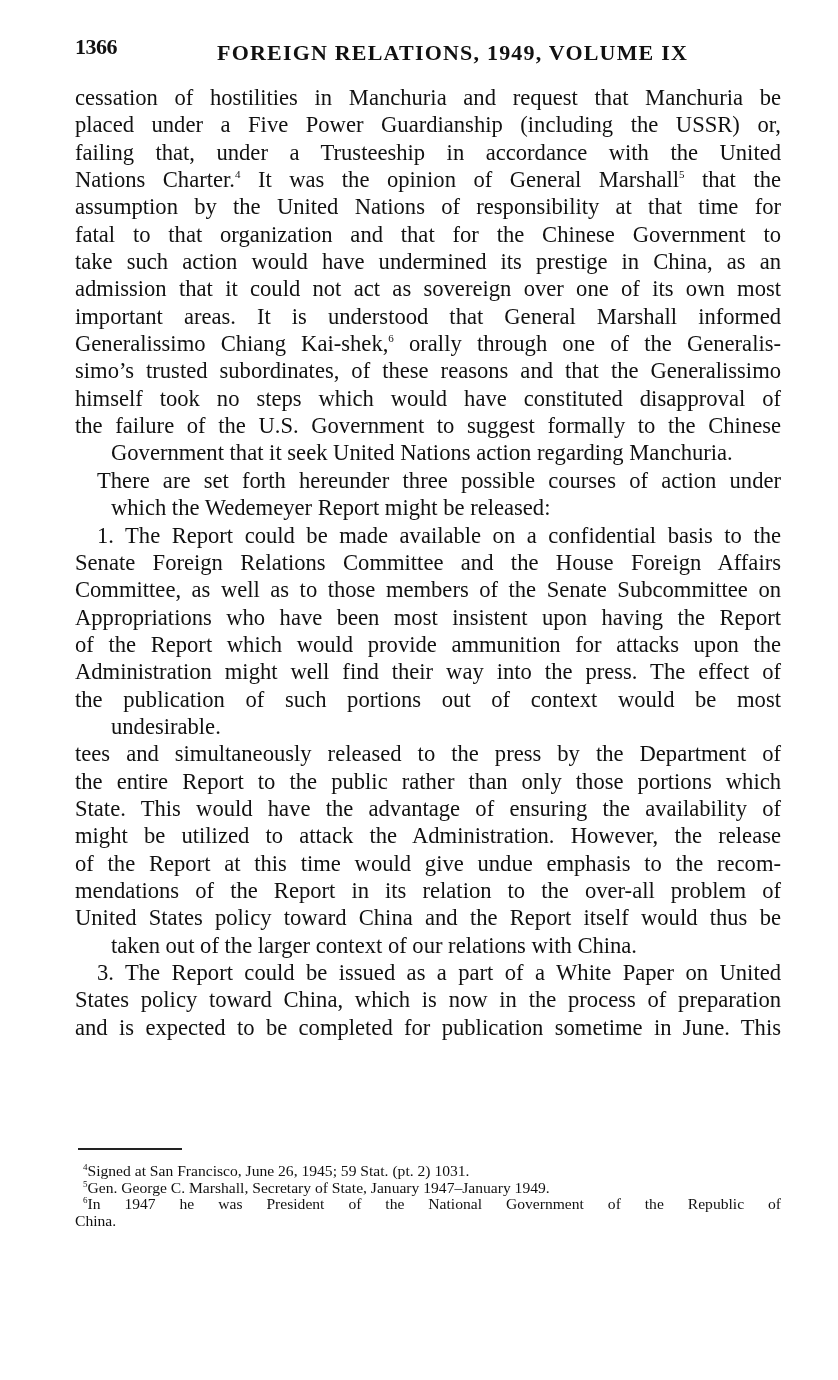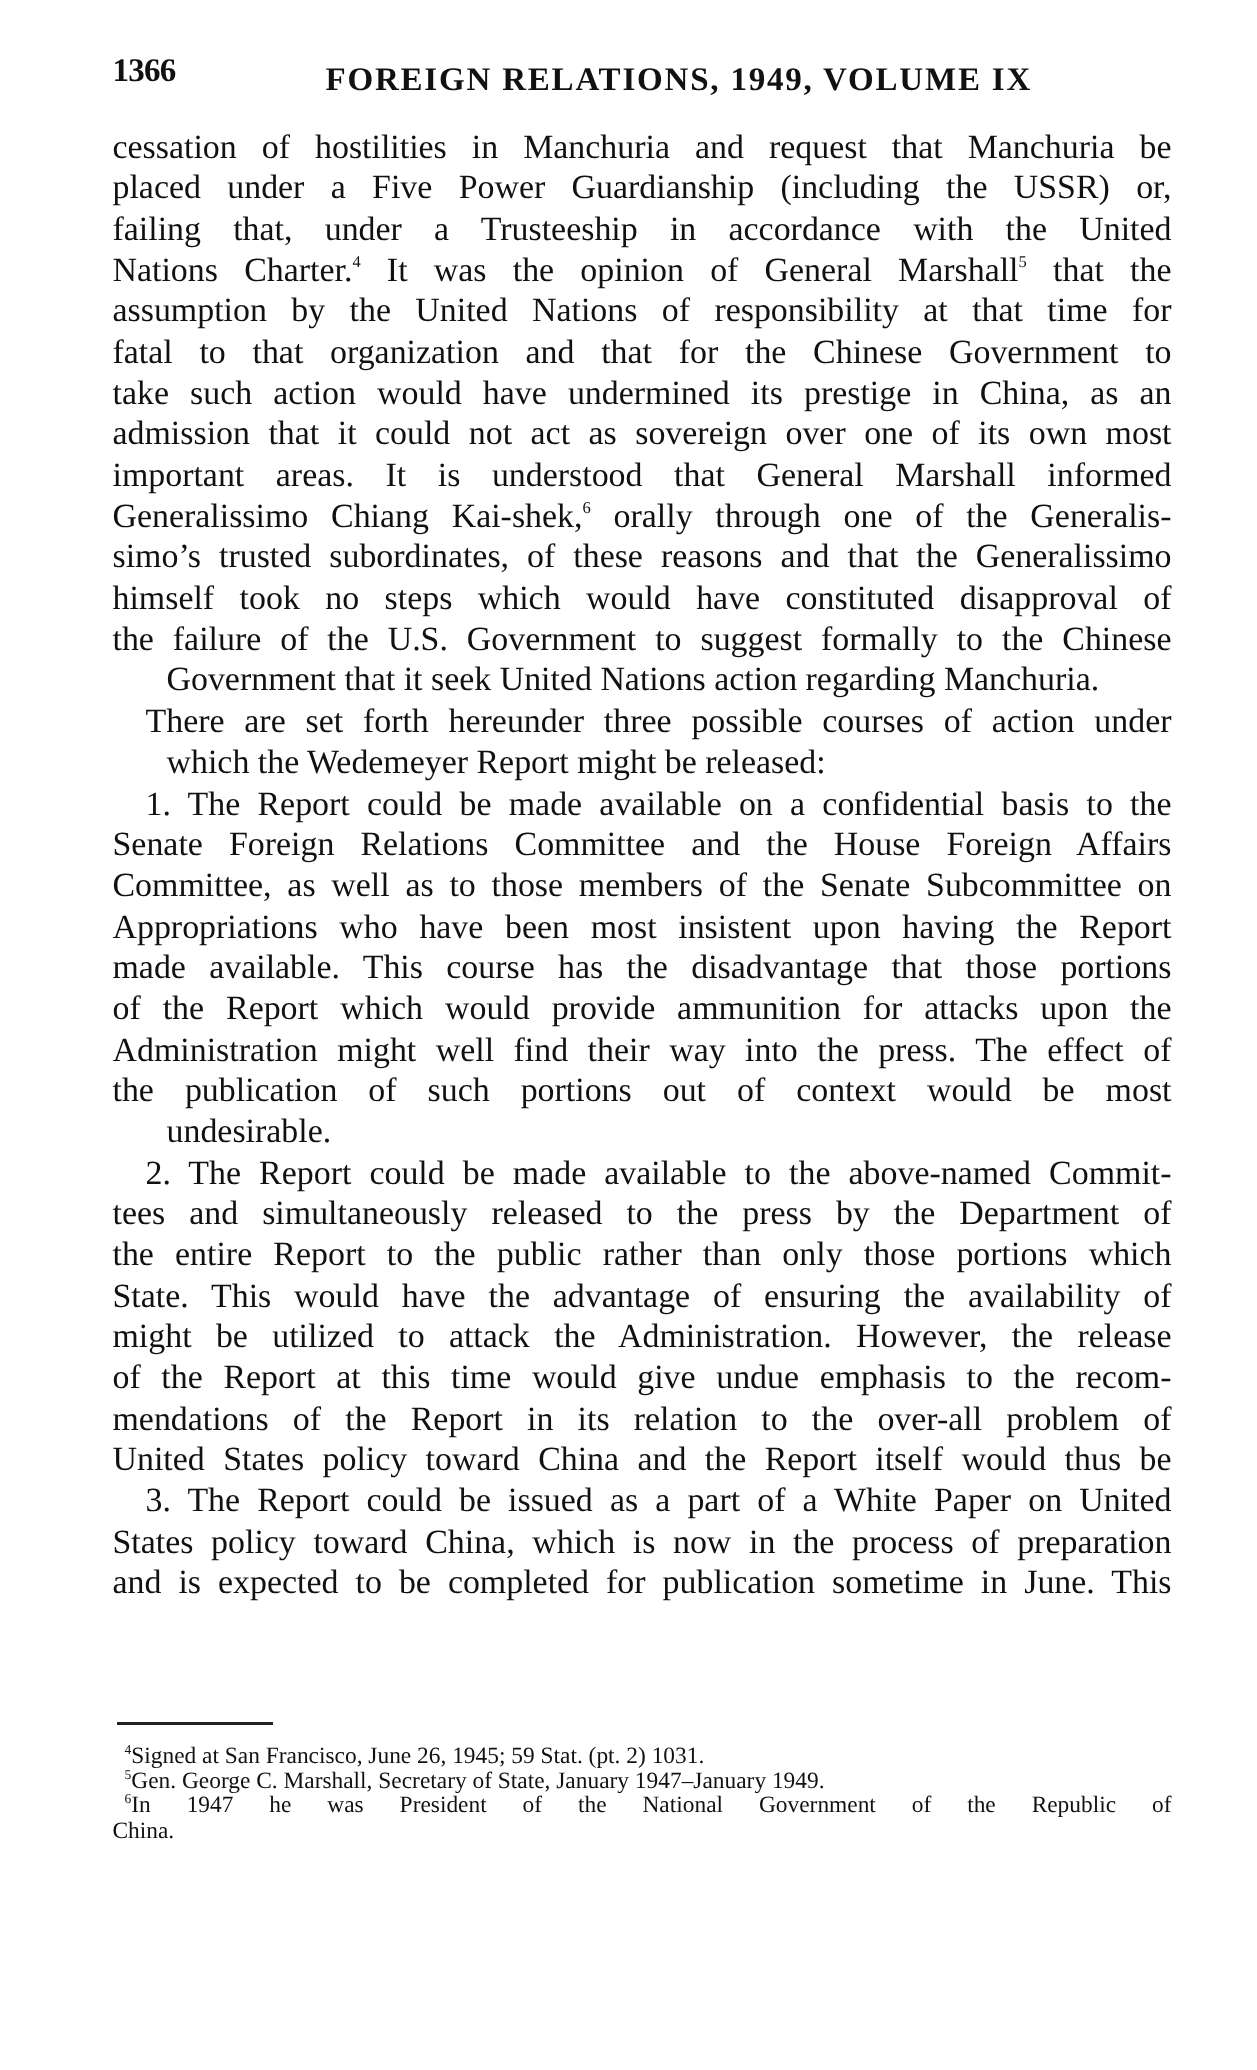--- a/index.html
+++ b/index.html
@@ -67,33 +67,32 @@
   <span class="line">simo’s trusted subordinates, of these reasons and that the Generalissimo</span>
   <span class="line">himself took no steps which would have constituted disapproval of</span>
   <span class="line">the failure of the U.S. Government to suggest formally to the Chinese</span>
   <span class="line last">Government that it seek United Nations action regarding Manchuria.</span>
   <span class="line indent">There are set forth hereunder three possible courses of action under</span>
   <span class="line last">which the Wedemeyer Report might be released:</span>
   <span class="line indent">1. The Report could be made available on a confidential basis to the</span>
   <span class="line">Senate Foreign Relations Committee and the House Foreign Affairs</span>
   <span class="line">Committee, as well as to those members of the Senate Subcommittee on</span>
   <span class="line">Appropriations who have been most insistent upon having the Report</span>
-  <span class="line">made available. This course has the disadvantage that those portions</span>
   <span class="line">of the Report which would provide ammunition for attacks upon the</span>
   <span class="line">Administration might well find their way into the press. The effect of</span>
   <span class="line">the publication of such portions out of context would be most</span>
   <span class="line last">undesirable.</span>
-  <span class="line indent">2. The Report could be made available to the above-named Commit-</span>
   <span class="line">tees and simultaneously released to the press by the Department of</span>
   <span class="line">the entire Report to the public rather than only those portions which</span>
   <span class="line">State. This would have the advantage of ensuring the availability of</span>
   <span class="line">might be utilized to attack the Administration. However, the release</span>
   <span class="line">of the Report at this time would give undue emphasis to the recom-</span>
   <span class="line">mendations of the Report in its relation to the over-all problem of</span>
   <span class="line">United States policy toward China and the Report itself would thus be</span>
+  <span class="line last">taken out of the larger context of our relations with China.</span>
   <span class="line indent">3. The Report could be issued as a part of a White Paper on United</span>
   <span class="line">States policy toward China, which is now in the process of preparation</span>
   <span class="line">and is expected to be completed for publication sometime in June. This</span>
 </div>
 
 <div class="rule"></div>
 
 <div class="footnotes">
   <span class="fn indent"><sup>4</sup><span>Signed at San Francisco, June 26, 1945; 59 Stat. (pt. 2) 1031.</span></span>
   <span class="fn indent"><sup>5</sup><span>Gen. George C. Marshall, Secretary of State, January 1947–January 1949.</span></span>

